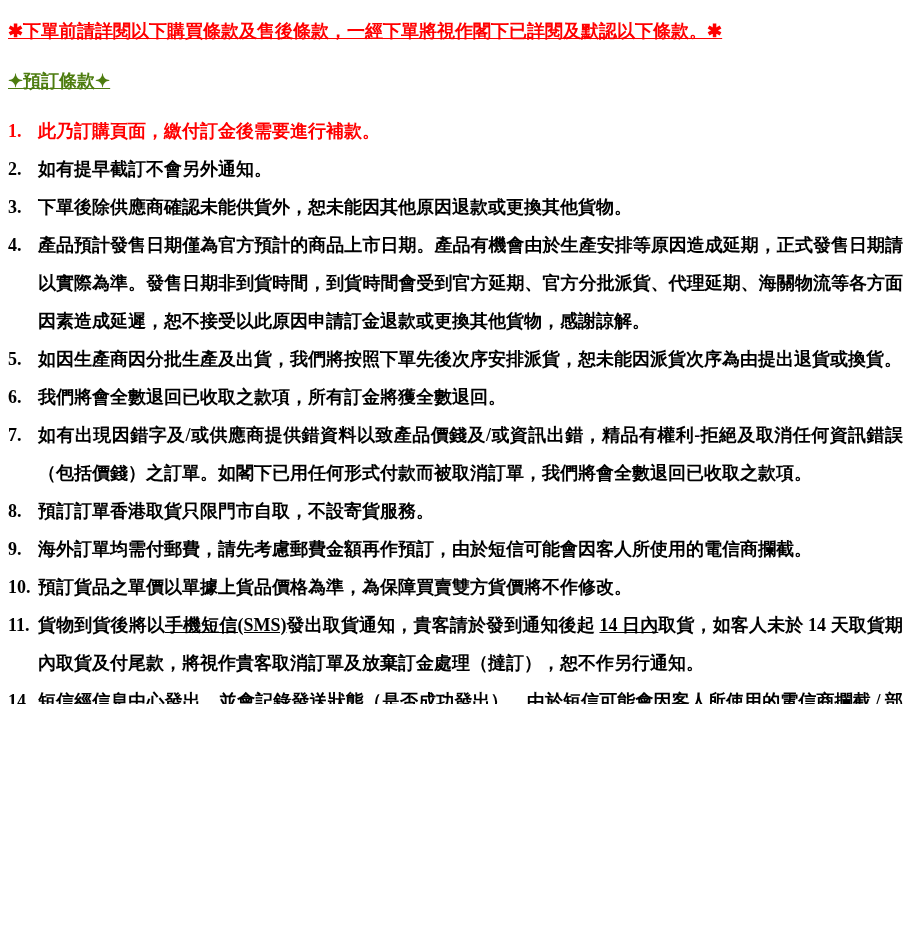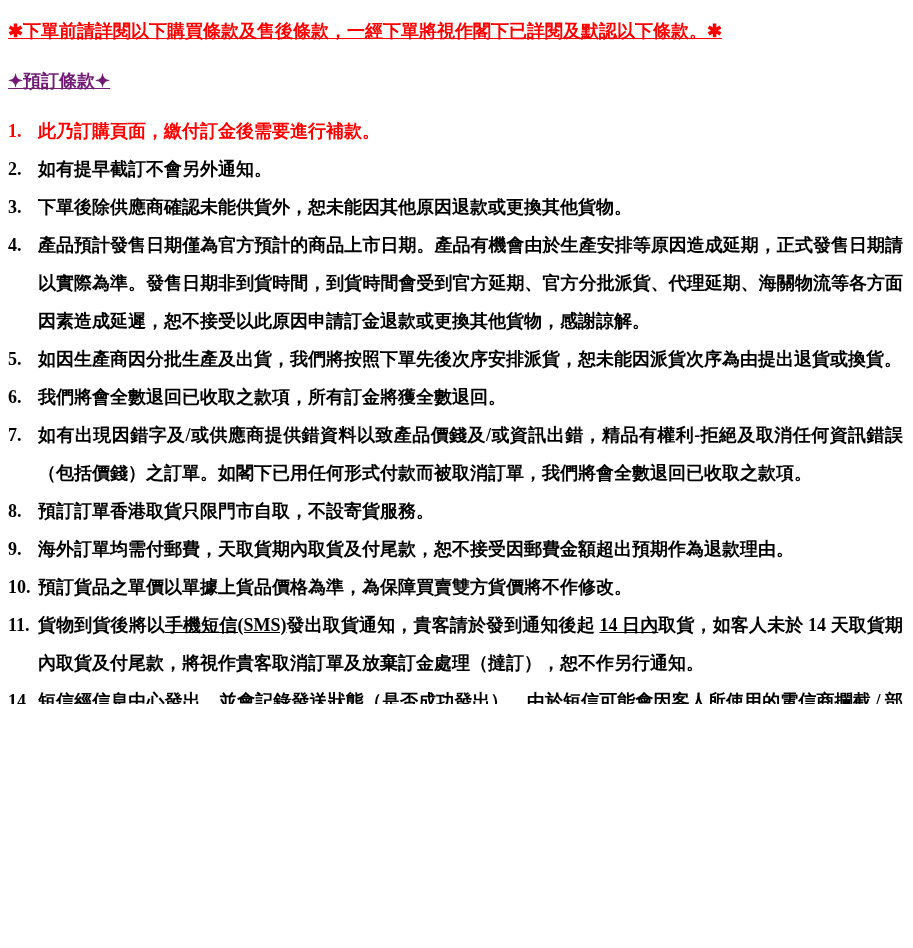--- a/index.html
+++ b/index.html
@@ -18,21 +18,21 @@
     line-height: 38px;
     color: #000000;
     overflow: hidden;
   }
   .notice {
     color: #ff0000;
     text-decoration: underline;
     margin-bottom: 12px;
   }
   .section-title {
-    color: #701a75;
+    color: #4d7c0f;
     text-decoration: underline;
     display: inline-block;
     margin-bottom: 12px;
   }
   .terms-list {
     margin: 0;
     padding: 0;
   }
   .term {
     display: flex;
@@ -96,21 +96,21 @@
       <div class="term">
         <span class="term-num">7.</span>
         <span class="term-text"><span>如有出現因錯字及/或供應商提供錯資料以致產品價錢及/或資訊出錯，精品有權利-拒絕及取消任何資訊錯誤（包括價錢）之訂單。如閣下已用任何形式付款而被取消訂單，我們將會全數退回已收取之款項。</span></span>
       </div>
       <div class="term">
         <span class="term-num">8.</span>
         <span class="term-text"><span>預訂訂單香港取貨只限門市自取，不設寄貨服務。</span></span>
       </div>
       <div class="term">
         <span class="term-num">9.</span>
-        <span class="term-text"><span>海外訂單均需付郵費，天取貨期內取貨及付尾款，恕不接受因郵費金額超出預期作為退款理由。</span></span>
+        <span class="term-text"><span>海外訂單均需付郵費，請先考慮郵費金額再作預訂，由於短信可能會因客人所使用的電信商攔截。</span></span>
       </div>
       <div class="term">
         <span class="term-num">10.</span>
         <span class="term-text"><span>預訂貨品之單價以單據上貨品價格為準，為保障買賣雙方貨價將不作修改。</span></span>
       </div>
       <div class="term">
         <span class="term-num">11.</span>
         <span class="term-text"><span>貨物到貨後將以</span><span class="seg-red-underline">手機短信(SMS)</span><span>發出取貨通知，貴客請於發到通知後起 </span><span class="seg-red-underline">14 日內</span><span>取貨，如客人未於 14 天取貨期內取貨及付尾款，將視作貴客取消訂單及放棄訂金處理（撻訂），恕不作另行通知。</span></span>
       </div>
       <div class="term">

